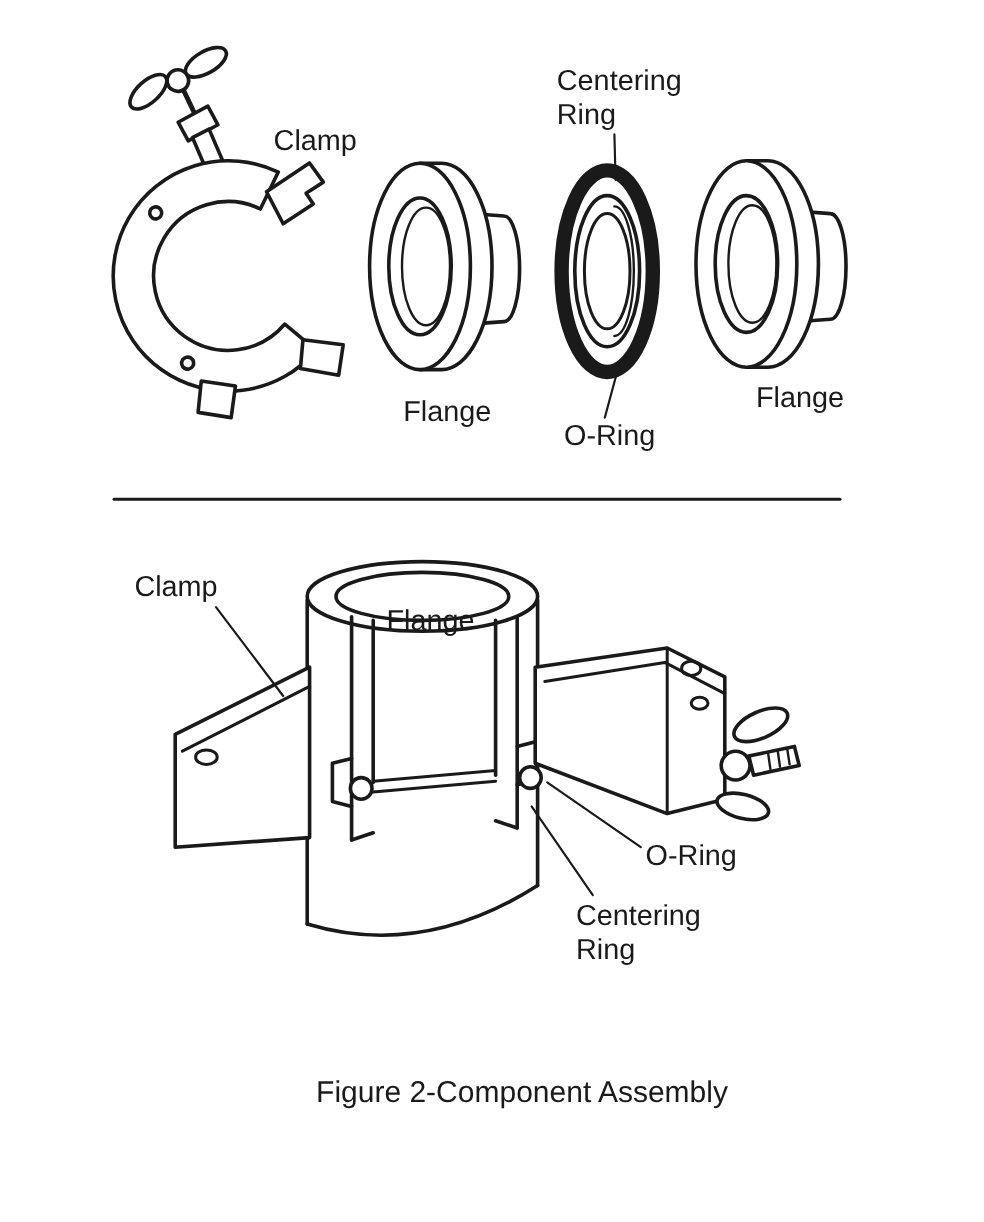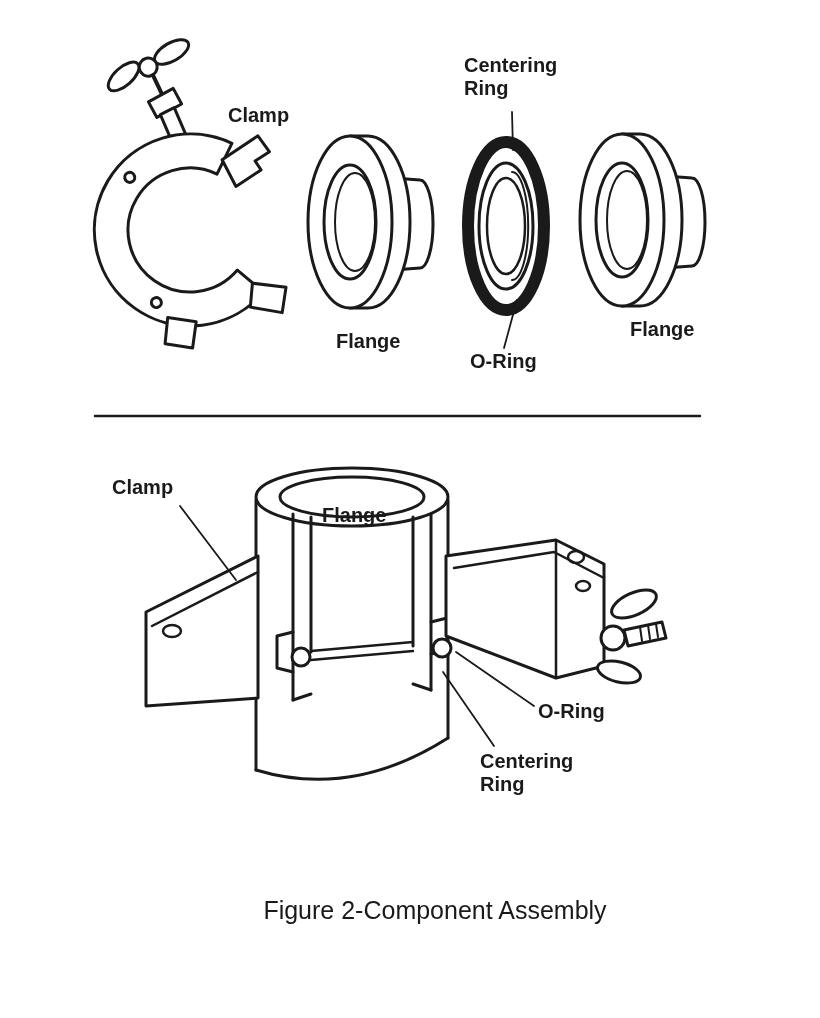--- a/index.html
+++ b/index.html
@@ -7,24 +7,23 @@
     position:relative;
     width:820px;height:1018px;
     background:#ffffff;
     font-family:"Liberation Sans", sans-serif;
     color:#1a1a1a;
     overflow:hidden;
   }
   .art{position:absolute;left:0;top:0;width:820px;height:1018px;}
   .label{
     position:absolute;
-    font-size:20px;
+    font-size:24px;
     line-height:1.16;
     white-space:normal;
-    font-weight:bold;
   }
   .caption{
     position:absolute;
     left:0;top:896px;width:100%;
     text-align:center;
     font-size:25px;
     padding-left:25px;
   }
 </style>
 </head>

